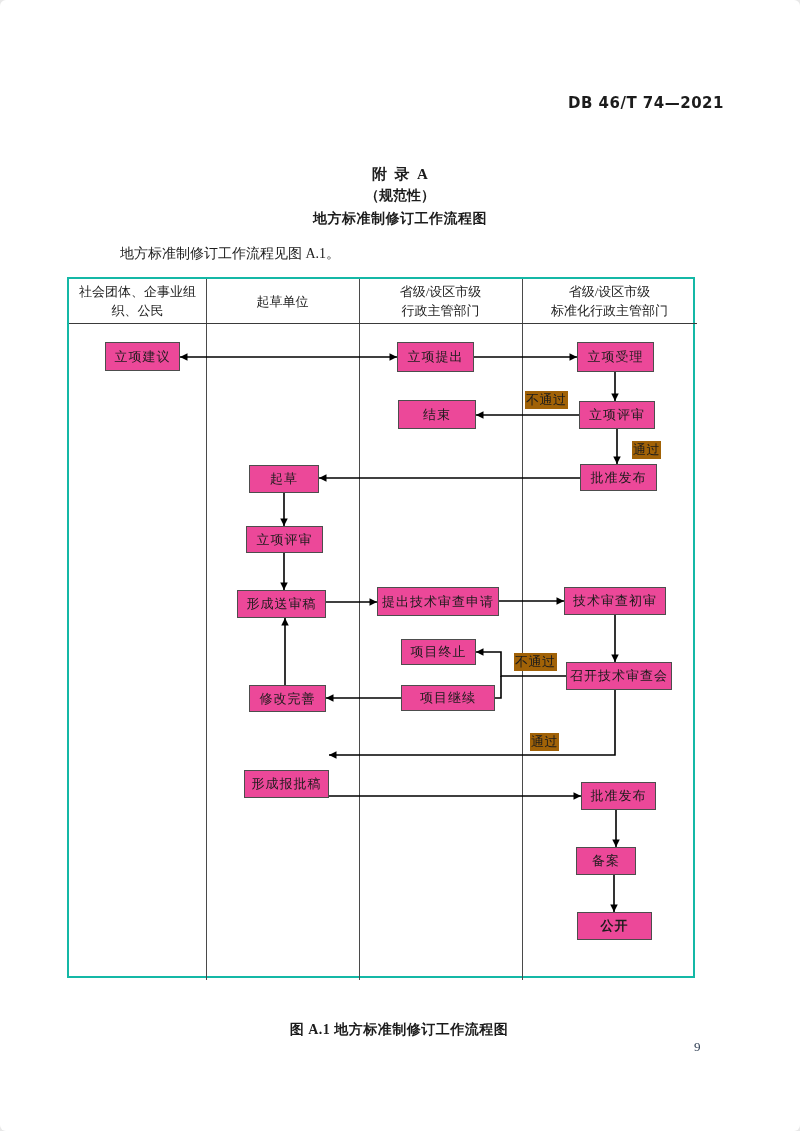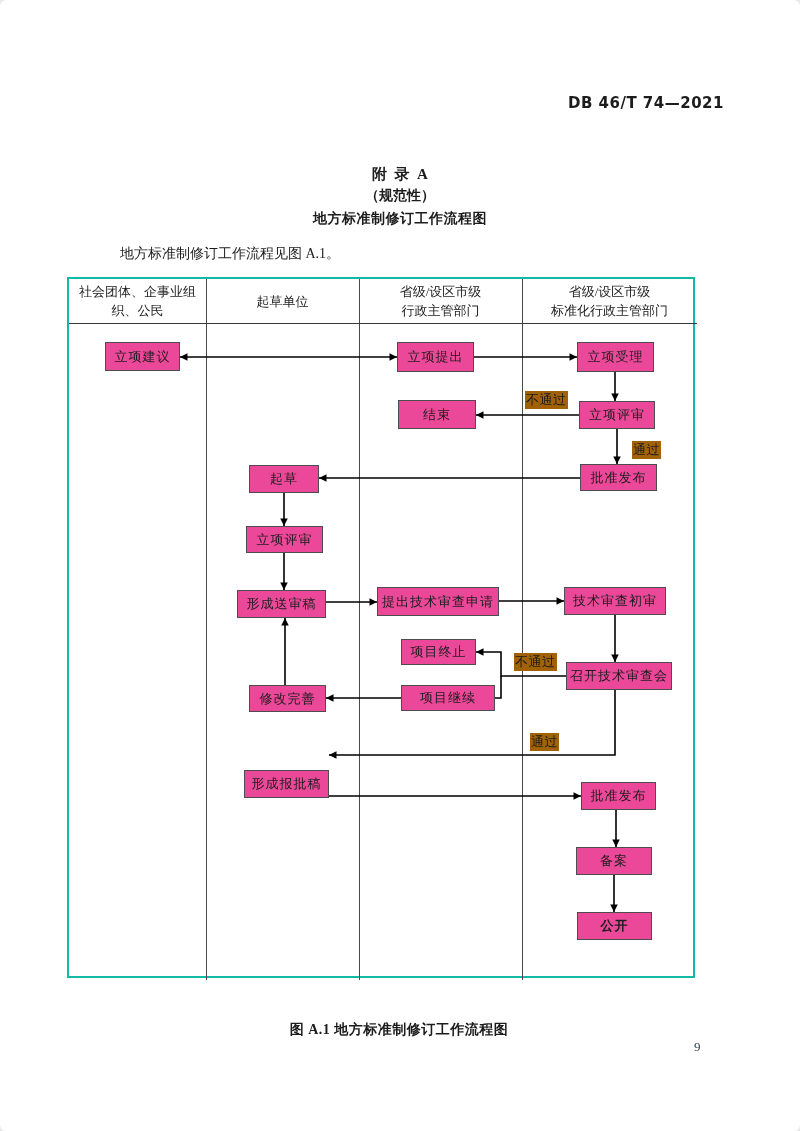--- a/index.html
+++ b/index.html
@@ -204,21 +204,21 @@
     <div class="flow-node" style="left:177px; top:247px; width:77px;  height:27px;">立项评审</div>
     <div class="flow-node" style="left:168px; top:311px; width:89px;  height:28px;">形成送审稿</div>
     <div class="flow-node" style="left:308px; top:308px; width:122px; height:29px;">提出技术审查申请</div>
     <div class="flow-node" style="left:495px; top:308px; width:102px; height:28px;text-align:center;">技术审查初审</div>
     <div class="flow-node" style="left:332px; top:360px; width:75px;  height:26px;">项目终止</div>
     <div class="flow-node" style="left:497px; top:383px; width:106px; height:28px;">召开技术审查会</div>
     <div class="flow-node" style="left:332px; top:406px; width:94px;  height:26px;">项目继续</div>
     <div class="flow-node" style="left:180px; top:406px; width:77px;  height:27px;">修改完善</div>
     <div class="flow-node" style="left:175px; top:465px; width:85px;  height:28px;margin-top:26px;">形成报批稿</div>
     <div class="flow-node" style="left:512px; top:503px; width:75px;  height:28px;">批准发布</div>
-    <div class="flow-node" style="left:507px; top:568px; width:76px;  height:28px;">备案</div>
+    <div class="flow-node" style="left:507px; top:568px; width:60px;  height:28px;">备案</div>
     <div class="flow-node" style="left:508px; top:633px; width:75px;  height:28px;font-weight:bold;">公开</div>
 
     <div class="edge-label" style="left:456px; top:112px;">不通过</div>
     <div class="edge-label" style="left:563px; top:162px;">通过</div>
     <div class="edge-label" style="left:445px; top:374px;">不通过</div>
     <div class="edge-label" style="left:461px; top:454px;">通过</div>
 
   </div>
 
   <div class="figure-caption">图 A.1 地方标准制修订工作流程图</div>

